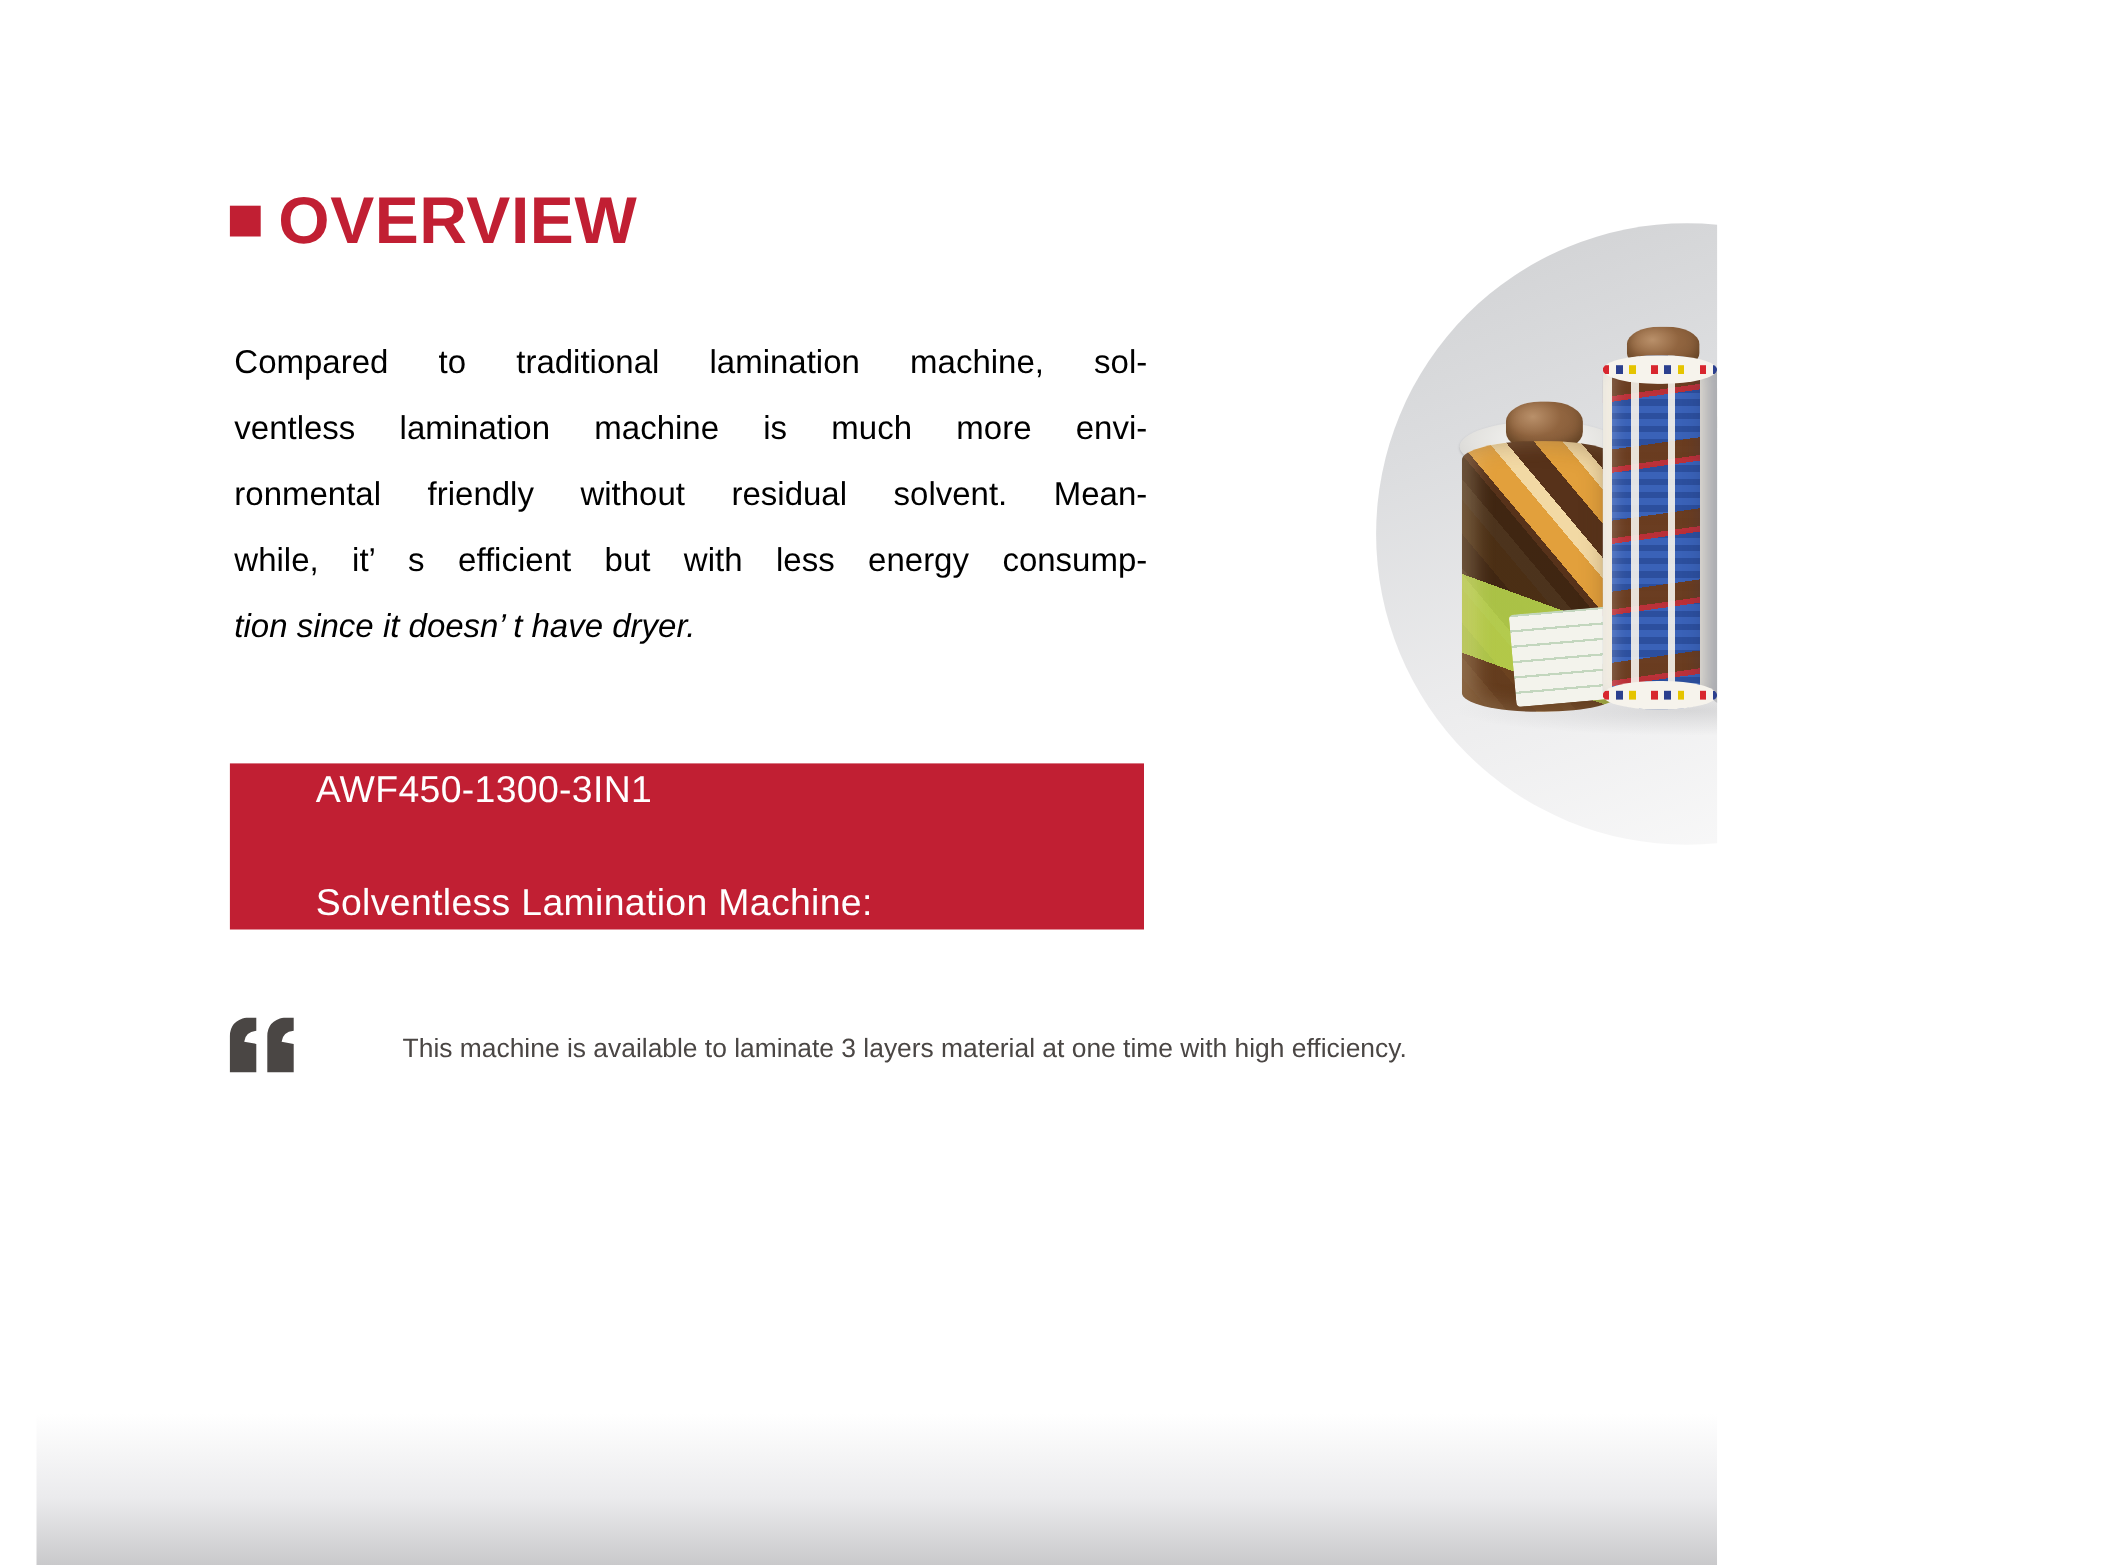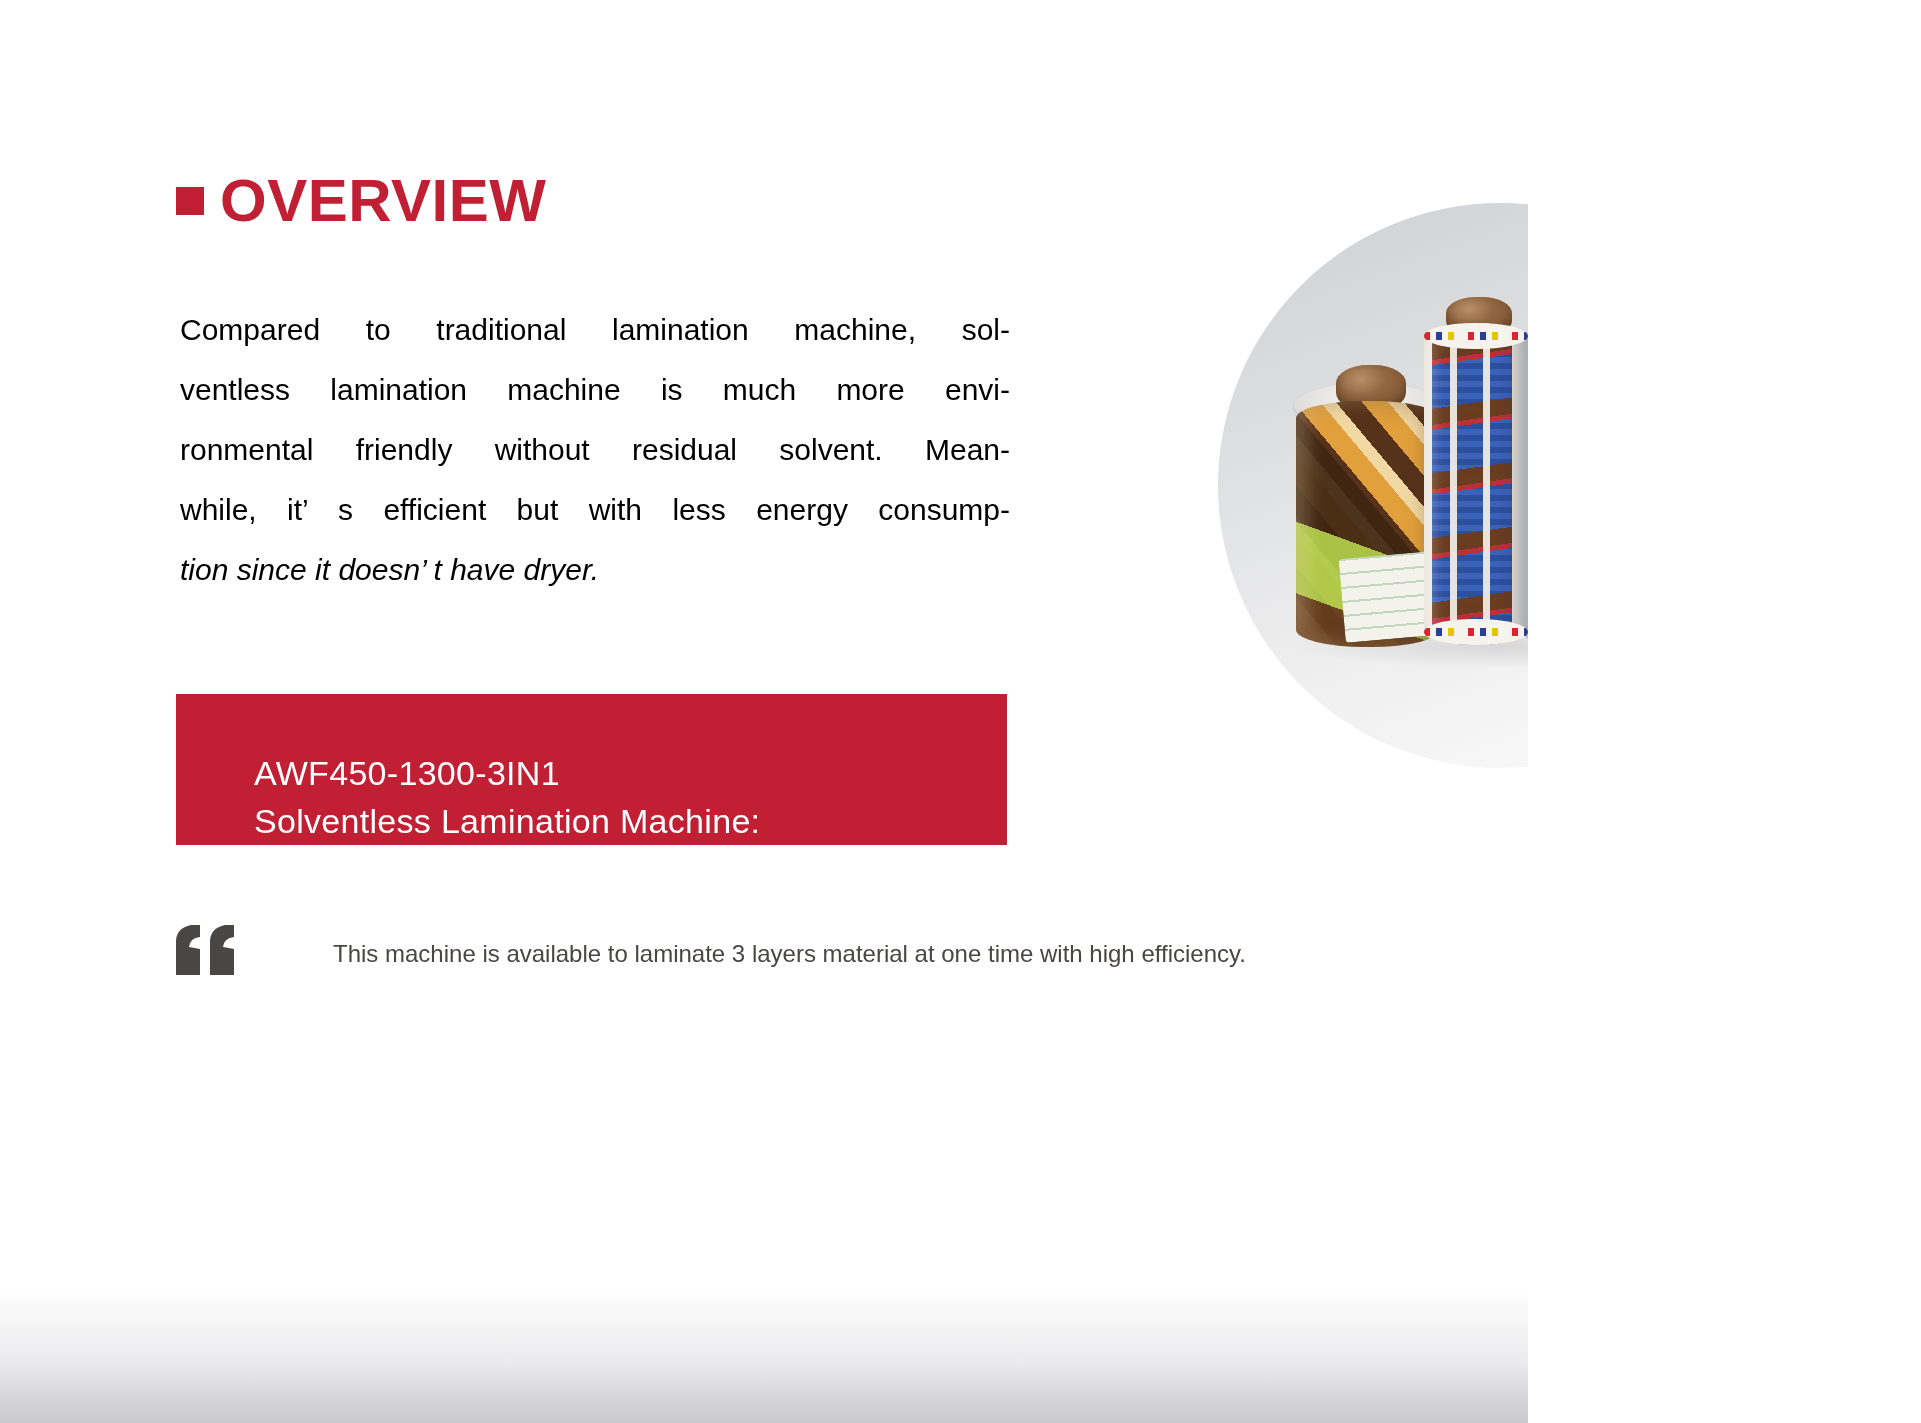--- a/index.html
+++ b/index.html
@@ -3,20 +3,21 @@
 <meta charset="utf-8">
 <style>
   html, body { margin: 0; padding: 0; background: #ffffff; }
   .page {
     position: relative;
     width: 1528px;
     height: 1423px;
     background: #ffffff;
     overflow: hidden;
     font-family: "Liberation Sans", sans-serif;
+    margin-left: 33px;
   }
   .footer-gradient {
     position: absolute;
     left: 0; right: 0;
     top: 1285px; height: 138px;
     background: linear-gradient(to bottom, #ffffff 0%, #ebebed 55%, #c9c9cb 100%);
   }
   
   .title-row {
     position: absolute;
@@ -52,21 +53,21 @@
   .pline { text-align: justify; text-align-last: justify; }
   .pline.last { text-align-last: left; font-style: italic; }
   
   .banner {
     position: absolute;
     left: 176px; top: 694px;
     width: 831px; height: 151px;
     background: #c11f33;
     display: flex;
     flex-direction: column;
-    justify-content: flex-end;
+    justify-content: space-between;
     box-sizing: border-box;
     padding-left: 78px;
   }
   .banner-line {
     color: #ffffff;
     font-size: 34px;
     line-height: 48px;
     letter-spacing: 0.3px;
   }
   

